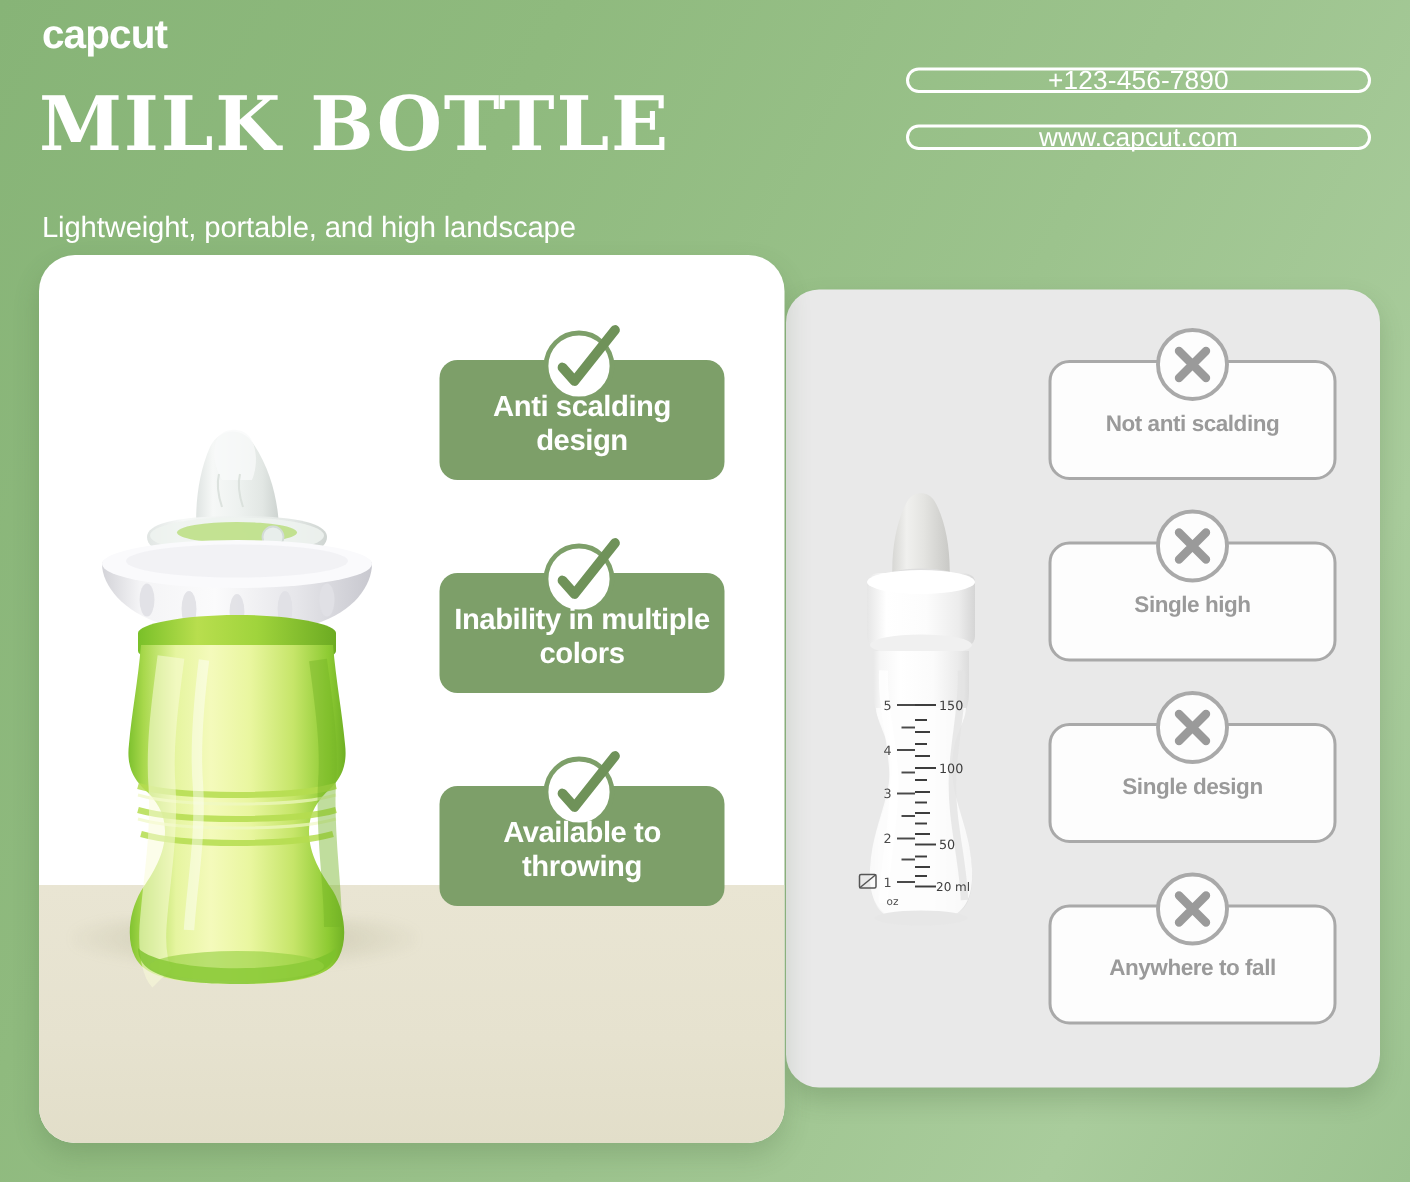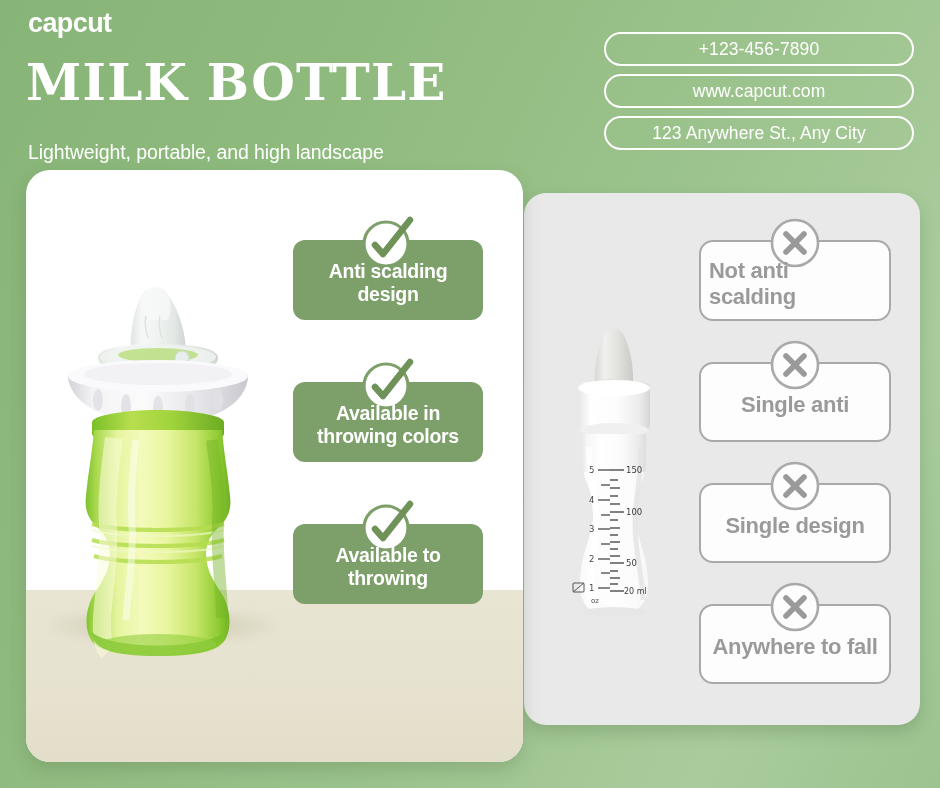--- a/index.html
+++ b/index.html
@@ -30,25 +30,26 @@
     position: absolute; left: 28px; top: 141px;
     font-size: 19.5px; color: #ffffff; letter-spacing: -0.1px;
   }
 
   .pills {
     position: absolute; right: 26px; top: 32px;
     display: flex; flex-direction: column; gap: 8px;
     align-items: flex-end;
   }
   .pill {
-    width: 310px; height: 34px;
+    width: 310px; height: 17px;
     border: 2px solid #ffffff; border-radius: 20px;
     color: #ffffff; font-size: 17.5px;
     display: flex; align-items: center; justify-content: center;
     letter-spacing: 0.1px;
+    margin-top: 13px;
   }
 
   
   .panel-right {
     position: absolute; left: 524px; top: 193px;
     width: 396px; height: 532px;
     background: #e9e9e9;
     border-radius: 22px;
     box-shadow: 0 8px 16px rgba(60,90,50,0.22);
     overflow: hidden;
@@ -120,39 +121,38 @@
     border-radius: 14px;
     display: flex; align-items: center; justify-content: center;
     padding: 16px 8px 10px;
   }
   .con-card .badge {
     position: absolute; left: 50%; top: -27px;
     transform: translateX(-50%);
     width: 56px; height: 56px;
   }
   .con-card .label {
-    color: #9a9a9a; font-size: 22px; font-weight: bold;
-    line-height: 1.16;
+    color: #9a9a9a; font-size: 15px; font-weight: bold;
+    text-align: center; line-height: 1.16;
     letter-spacing: -0.3px;
     position: relative; z-index: 1;
   }
 </style>
 </head>
 <body>
 
 <div id="poster">
 
   <div class="brand">capcut</div>
   <div class="headline">MILK BOTTLE</div>
   <div class="tagline">Lightweight, portable, and high landscape</div>
 
   <div class="pills">
     <div class="pill">+123-456-7890</div>
     <div class="pill">www.capcut.com</div>
-    <div class="pill">123 Anywhere St., Any City</div>
   </div>
 
   <div class="panel-right">
     
   </div>
 
   <div class="bottle-clear">
     <svg width="132" height="300" viewBox="0 0 132 300">
       <defs>
         <linearGradient id="cbody" x1="0" y1="0" x2="1" y2="0">
@@ -365,21 +365,21 @@
       <span class="label">Anti scalding design</span>
     </div>
 
     <div class="pro-card">
       <span class="badge">
         <svg width="56" height="56" viewBox="0 0 56 56">
           <circle cx="26" cy="30" r="22" fill="#ffffff" stroke="#7d9f69" stroke-width="3.2"></circle>
           <path d="M15 31 L23 40 L50 6" stroke="#6f9259" stroke-width="6.5" fill="none" stroke-linecap="round" stroke-linejoin="round"></path>
         </svg>
       </span>
-      <span class="label">Available in throwing colors</span>
+      <span class="label">Inability in multiple colors</span>
     </div>
 
 
     <div class="pro-card">
       <span class="badge">
         <svg width="56" height="56" viewBox="0 0 56 56">
           <circle cx="26" cy="30" r="22" fill="#ffffff" stroke="#7d9f69" stroke-width="3.2"></circle>
           <path d="M15 31 L23 40 L50 6" stroke="#6f9259" stroke-width="6.5" fill="none" stroke-linecap="round" stroke-linejoin="round"></path>
         </svg>
       </span>
@@ -399,21 +399,21 @@
       <span class="label">Not anti scalding</span>
     </div>
 
     <div class="con-card">
       <span class="badge">
         <svg width="56" height="56" viewBox="0 0 56 56">
           <circle cx="28" cy="28" r="23" fill="#fdfdfd" stroke="#a9a9a9" stroke-width="2.6"></circle>
           <path d="M19 19 L37 37 M37 19 L19 37" stroke="#9a9a9a" stroke-width="5.6" stroke-linecap="round"></path>
         </svg>
       </span>
-      <span class="label">Single anti</span>
+      <span class="label">Single high</span>
     </div>
 
     <div class="con-card">
       <span class="badge">
         <svg width="56" height="56" viewBox="0 0 56 56">
           <circle cx="28" cy="28" r="23" fill="#fdfdfd" stroke="#a9a9a9" stroke-width="2.6"></circle>
           <path d="M19 19 L37 37 M37 19 L19 37" stroke="#9a9a9a" stroke-width="5.6" stroke-linecap="round"></path>
         </svg>
       </span>
       <span class="label">Single design</span>

